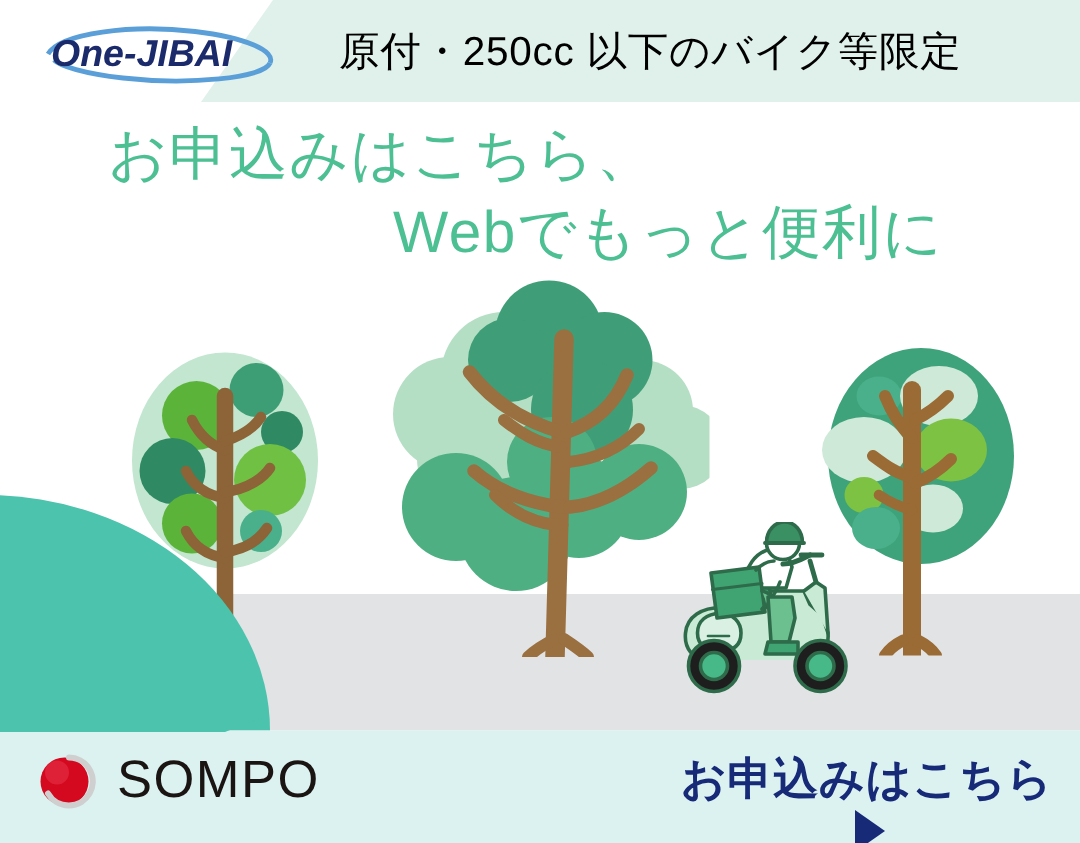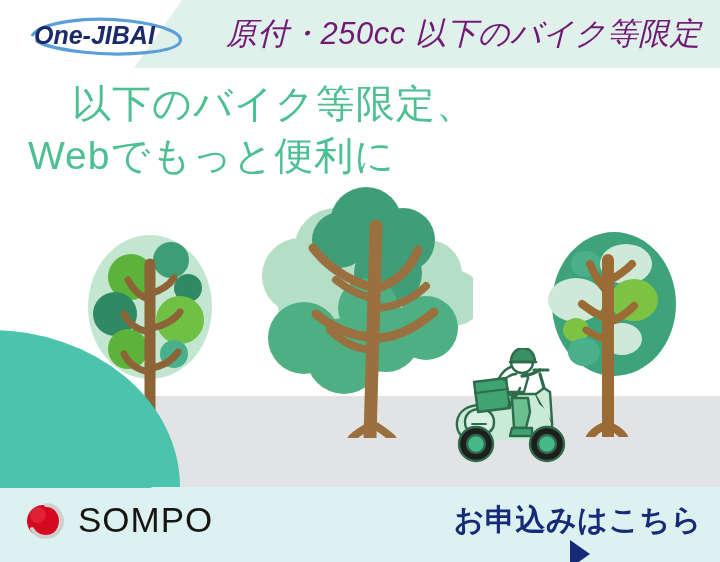--- a/index.html
+++ b/index.html
@@ -43,45 +43,44 @@
     height: 44px;
     z-index: 6;
   }
   .header-title {
     position: absolute;
     left: 226px;
     top: 8px;
     width: 486px;
     height: 52px;
     line-height: 52px;
-    font-size: 31px;
+    font-size: 27px;
     letter-spacing: 0.5px;
-    color: #701a75;
+    color: #000000;
     white-space: nowrap;
     z-index: 6;
-    font-style: italic;
   }
 
   
   .headline {
     position: absolute;
     left: 0;
     top: 78px;
     width: 720px;
     z-index: 4;
     color: #4cbf93;
     font-size: 39px;
     line-height: 52px;
     letter-spacing: 1px;
   }
   .headline-line1 {
     padding-left: 72px;
   }
   .headline-line2 {
-    margin-left: 28px;
+    padding-left: 262px;
   }
 
   
   .scene {
     position: absolute;
     left: 0; top: 0;
     width: 720px;
     height: 487px;
     z-index: 1;
   }
@@ -328,21 +327,21 @@
           <path d="M162 28 C158 38 108 43 64 38 C38 35 22 30 18 26"></path>
         </g>
         <text x="16" y="30" font-family="'Liberation Sans', sans-serif" font-size="25" font-weight="bold" font-style="italic" fill="#1b2a6b">One-JIBAI</text>
       </svg>
     </div>
 
     <div class="header-title">原付・250cc 以下のバイク等限定</div>
   </div>
 
   <div class="headline">
-    <div class="headline-line1">以下のバイク等限定、</div>
+    <div class="headline-line1">お申込みはこちら、</div>
     <div class="headline-line2">Webでもっと便利に</div>
   </div>
 
   <div class="footer-accent"></div>
   <div class="footer"></div>
 
   <div class="sompo">
     <svg class="sompo-mark" viewBox="0 0 44 44">
       <circle cx="21" cy="23" r="16" fill="#d4091f"></circle>
       <path d="M24 7 A16 16 0 1 1 10 31" fill="none" stroke="#cfcfcf" stroke-width="4" stroke-linecap="round"></path>

